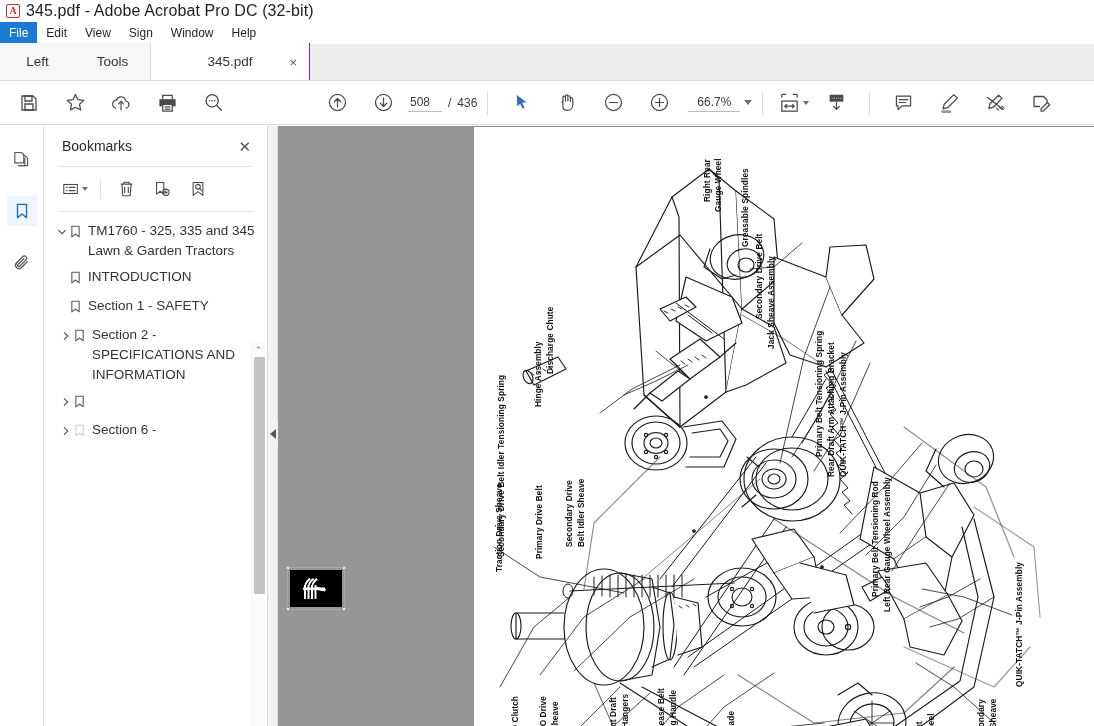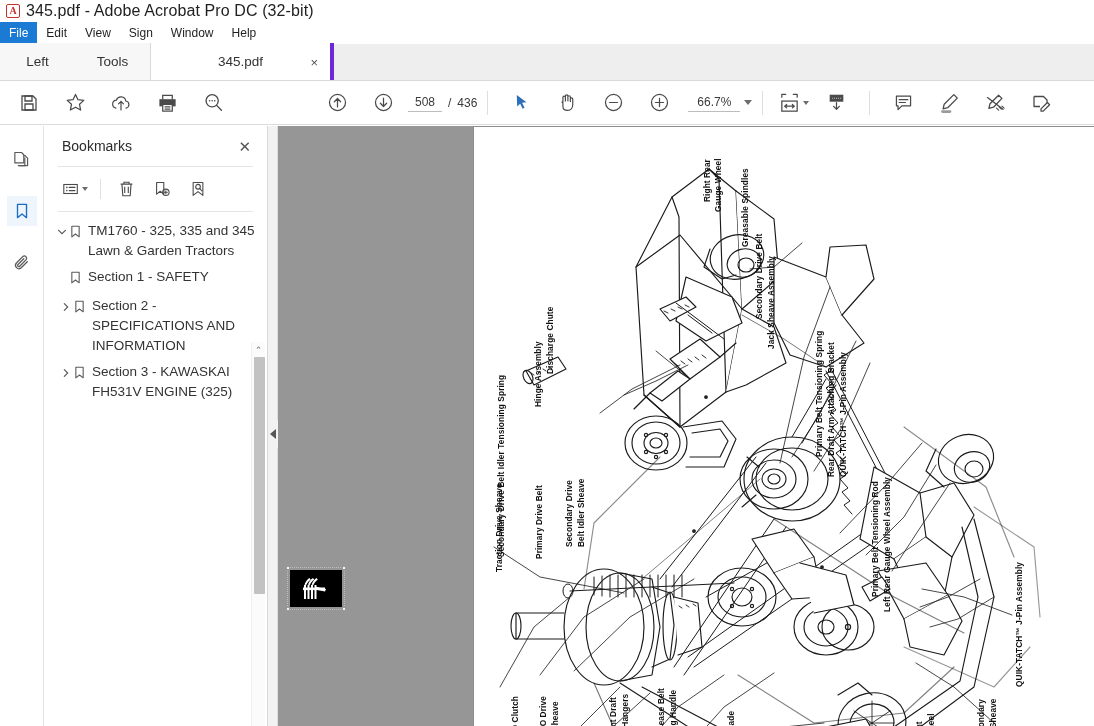--- a/index.html
+++ b/index.html
@@ -39,22 +39,22 @@
     height:37px; background:#eeeeee; display:flex; align-items:flex-end;
     border-bottom:1px solid #d9d9d9; position:relative;
   }
   .tab{
     height:37px; display:flex; align-items:center; justify-content:center;
     font-size:13.5px; color:#333; padding:0 22px; position:relative; cursor:default;
   }
   .tab.home{ width:75px; background:#f7f7f7; }
   .tab.tools{ width:75px; background:#f7f7f7; }
   .tab.doc{
-    width:184px; background:#ffffff; border-left:1px solid #d9d9d9;
-    border-right:4px solid #6d28d9; justify-content:flex-start;
+    width:160px; background:#ffffff; border-left:1px solid #d9d9d9;
+    border-right:1px solid #6d28d9; justify-content:flex-start;
   }
   .tab.doc .lbl{ flex:1; text-align:center; }
   .tab-close{
     position:absolute; right:12px; top:50%; transform:translateY(-50%);
     font-size:13px; color:#555; cursor:pointer; line-height:1;
   }
 
   
   .toolbar{
     height:44px; background:#ffffff; border-bottom:1px solid #dcdcdc;
@@ -65,21 +65,21 @@
     cursor:pointer; color:#4a4a4a;
   }
   .tb svg{ display:block; }
   .tb-sep{ width:1px; height:24px; background:#dedede; margin:0 10px; }
   .pagebox{
     display:flex; align-items:center; gap:6px; font-size:12px; color:#3a3a3a;
     margin-left:2px;
   }
   .pagenum{
     width:34px; height:19px; border:0; border-bottom:1px solid #bdbdbd;
-    text-align:center; font-size:12px; color:#3a3a3a; background:transparent;
+    text-align:left; font-size:12px; color:#3a3a3a; background:transparent;
     font-family:"Liberation Sans", sans-serif;
   }
   .pagetotal{ font-size:12px; color:#3a3a3a; }
   .zoombox{
     display:flex; align-items:center; gap:4px; margin-left:6px;
   }
   .zoomval{
     width:52px; height:19px; border:0; border-bottom:1px solid #bdbdbd;
     text-align:center; font-size:12px; color:#3a3a3a; background:transparent;
     font-family:"Liberation Sans", sans-serif;
@@ -414,27 +414,35 @@
               </svg>
           </span>
           <span class="bkico">
             <svg width="11" height="13" viewBox="0 0 12 14" fill="none" stroke="#5a5a5a" stroke-width="1.2">
                 <path d="M2 1.2h8v11.6l-4-3.1-4 3.1z" stroke-linejoin="round"></path>
               </svg>
           </span>
           <span class="btxt">TM1760 - 325, 335 and 345 Lawn &amp; Garden Tractors</span>
         </div>
 
-
         <div class="bnode lvl1">
           <span class="bkico">
             <svg width="11" height="13" viewBox="0 0 12 14" fill="none" stroke="#5a5a5a" stroke-width="1.2">
                 <path d="M2 1.2h8v11.6l-4-3.1-4 3.1z" stroke-linejoin="round"></path>
               </svg>
           </span>
+          <span class="btxt">INTRODUCTION</span>
+        </div>
+
+        <div class="bnode lvl1">
+          <span class="bkico">
+            <svg width="11" height="13" viewBox="0 0 12 14" fill="none" stroke="#5a5a5a" stroke-width="1.2">
+                <path d="M2 1.2h8v11.6l-4-3.1-4 3.1z" stroke-linejoin="round"></path>
+              </svg>
+          </span>
           <span class="btxt">Section 1 - SAFETY</span>
         </div>
 
         <div class="bnode lvl0" style="padding-left:14px">
           <span class="tw">
             <svg width="10" height="10" viewBox="0 0 10 10" fill="none" stroke="#5c5c5c" stroke-width="1.2">
                 <path d="M3.3 1.6L6.7 5 3.3 8.4" stroke-linecap="round"></path>
               </svg>
           </span>
           <span class="bkico">
@@ -449,25 +457,37 @@
           <span class="tw">
             <svg width="10" height="10" viewBox="0 0 10 10" fill="none" stroke="#5c5c5c" stroke-width="1.2">
                 <path d="M3.3 1.6L6.7 5 3.3 8.4" stroke-linecap="round"></path>
               </svg>
           </span>
           <span class="bkico">
             <svg width="11" height="13" viewBox="0 0 12 14" fill="none" stroke="#5a5a5a" stroke-width="1.2">
                 <path d="M2 1.2h8v11.6l-4-3.1-4 3.1z" stroke-linejoin="round"></path>
               </svg>
           </span>
-          <span class="btxt">Section 3 - KAWASKAI FH531V ENGINE (325)</span>
-        </div>
-
-
-
+        </div>
+
+
+
+        <div class="bnode lvl0" style="padding-left:14px">
+          <span class="tw">
+            <svg width="10" height="10" viewBox="0 0 10 10" fill="none" stroke="#5c5c5c" stroke-width="1.2">
+                <path d="M3.3 1.6L6.7 5 3.3 8.4" stroke-linecap="round"></path>
+              </svg>
+          </span>
+          <span class="bkico">
+            <svg width="11" height="13" viewBox="0 0 12 14" fill="none" stroke="#cfcfcf" stroke-width="1.2">
+                <path d="M2 1.2h8v11.6l-4-3.1-4 3.1z" stroke-linejoin="round"></path>
+              </svg>
+          </span>
+          <span class="btxt">Section 6 -</span>
+        </div>
       </div>
 
       <div class="bm-scroll">
         <div class="arrow">⌃</div>
         <div class="bm-thumb"></div>
 
       </div>
     </div>
 
     <div class="splitter">

